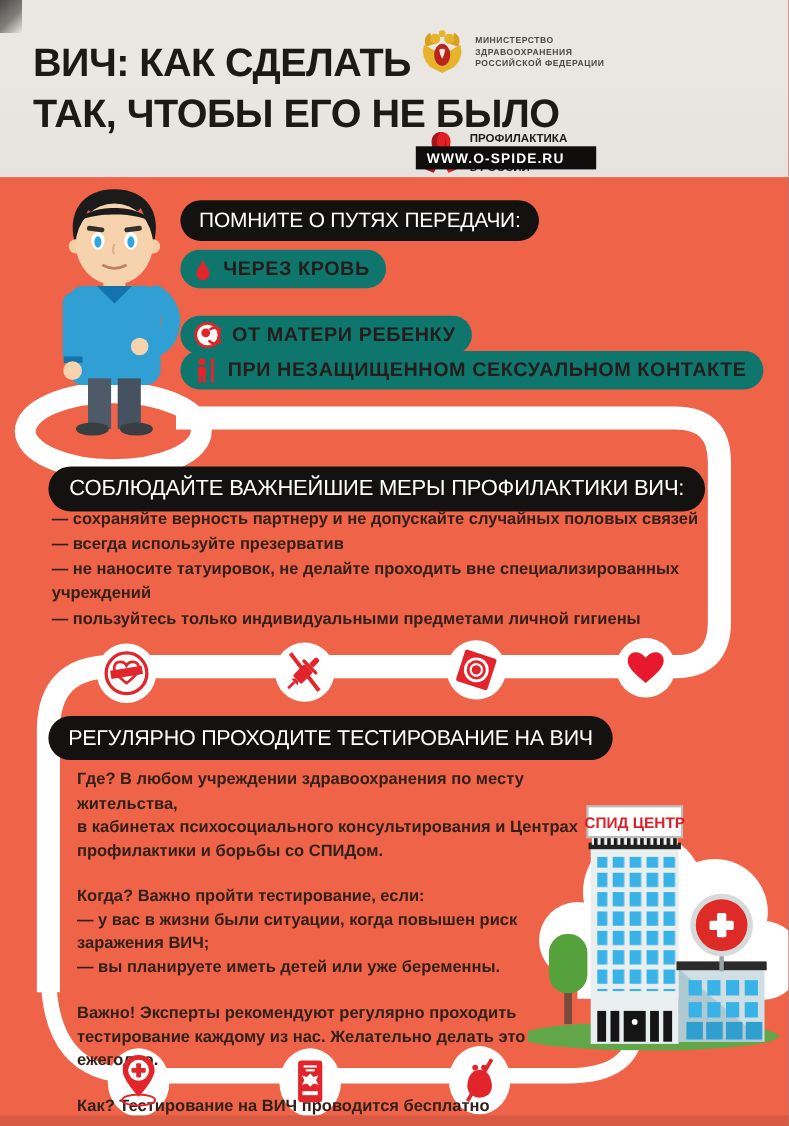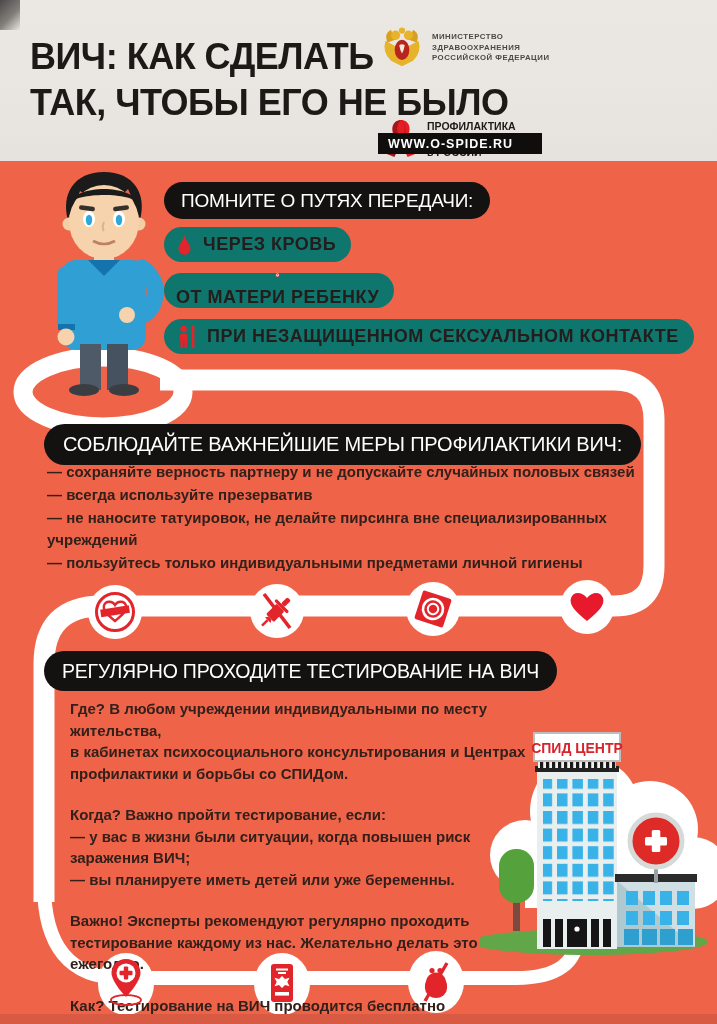--- a/index.html
+++ b/index.html
@@ -24,21 +24,21 @@
            display:flex;align-items:center;padding-left:10px;box-sizing:border-box;}
   
   .pill-black{position:absolute;background:#141211;color:#fff;font-weight:normal;
               display:flex;align-items:center;border-radius:21px;white-space:nowrap;}
   .h-trans{left:164px;top:182px;height:37px;font-size:19px;padding:0 17px;letter-spacing:-0.2px;}
   .h-prev {left:44px;top:424px;height:41px;font-size:20px;padding:0 19px;letter-spacing:-0.2px;}
   .h-test {left:44px;top:651px;height:40px;font-size:19.5px;padding:0 18px;letter-spacing:-0.2px;}
   .pill-white{position:absolute;background:#0f766e;border-radius:18px;height:35px;
               display:flex;align-items:center;gap:10px;padding:0 15px 0 12px;
               font-size:18px;font-weight:bold;color:#241d1b;letter-spacing:.5px;white-space:nowrap;}
-  .p1{left:164px;top:227px;} .p2{left:164px;top:273px;flex-direction:column;} .p3{left:164px;top:319px;}
+  .p1{left:164px;top:227px;} .p2{left:164px;top:287px;} .p3{left:164px;top:319px;}
   
   .bullets{position:absolute;left:47px;top:461px;width:640px;font-size:15px;font-weight:bold;
            color:#33201b;line-height:22px;}
   .bullets div{margin-bottom:1px;}
   .paras{position:absolute;left:70px;top:698px;width:480px;font-size:15px;font-weight:bold;
          color:#33201b;line-height:21.5px;}
   .paras p{margin:0 0 20px 0;white-space:pre-line;}
   
   .abs{position:absolute;}
   
@@ -159,21 +159,21 @@
       <rect x="16.5" y="0.5" width="2.8" height="24" rx="1.4" fill="#e2242b"></rect>
     </svg>
     <span>ПРИ НЕЗАЩИЩЕННОМ СЕКСУАЛЬНОМ КОНТАКТЕ</span>
   </div>
 
   <div class="pill-black h-prev">СОБЛЮДАЙТЕ ВАЖНЕЙШИЕ МЕРЫ ПРОФИЛАКТИКИ ВИЧ:</div>
 
   <div class="bullets">
     <div>— сохраняйте верность партнеру и не допускайте случайных половых связей</div>
     <div>— всегда используйте презерватив</div>
-    <div>— не наносите татуировок, не делайте пирсинга вне специализированных учреждений</div>
+    <div>— не наносите татуировок, не делайте проходить вне специализированных учреждений</div>
     <div>— пользуйтесь только индивидуальными предметами личной гигиены</div>
   </div>
 
   <svg class="abs" style="left:93px;top:590px" width="44" height="44" viewBox="0 0 44 44">
     <circle cx="22" cy="22" r="18.5" fill="none" stroke="#e2242b" stroke-width="3"></circle>
     <path d="M22 15 C19.5 10.5 12.5 10.5 11 15.5 C9.5 20.5 15 25.5 22 31 C29 25.5 34.5 20.5 33 15.5 C31.5 10.5 24.5 10.5 22 15 Z" fill="none" stroke="#e2242b" stroke-width="2.4"></path>
     <rect x="7.5" y="17.5" width="29" height="7.6" fill="#e2242b" transform="rotate(-9 22 21)"></rect>
   </svg>
 
   <svg class="abs" style="left:253px;top:587px" width="48" height="48" viewBox="0 0 48 48">
@@ -195,21 +195,21 @@
     </g>
   </svg>
 
   <svg class="abs" style="left:567px;top:587px" width="40" height="40" viewBox="0 0 40 40">
     <path d="M20 34 C8 24 2 18 4 11 C6 4.5 14.5 4 20 11 C25.5 4 34 4.5 36 11 C38 18 32 24 20 34 Z" fill="#e8192c"></path>
   </svg>
 
   <div class="pill-black h-test">РЕГУЛЯРНО ПРОХОДИТЕ ТЕСТИРОВАНИЕ НА ВИЧ</div>
 
   <div class="paras">
-    <p>Где? В  любом учреждении индивидуальными по месту жительства,
+    <p>Где? В  любом учреждении здравоохранения по месту жительства,
 в кабинетах психосоциального консультирования и Центрах
 профилактики и борьбы со СПИДом.</p>
     <p>Когда? Важно пройти тестирование, если:
 — у вас в жизни были ситуации, когда повышен риск заражения ВИЧ;
 — вы планируете иметь детей или уже беременны.</p>
     <p>Важно! Эксперты рекомендуют регулярно проходить
 тестирование каждому из нас. Желательно делать это ежегодно.</p>
     <p>Как? Тестирование на ВИЧ проводится бесплатно
 и при желании анонимно.</p>
   </div>

